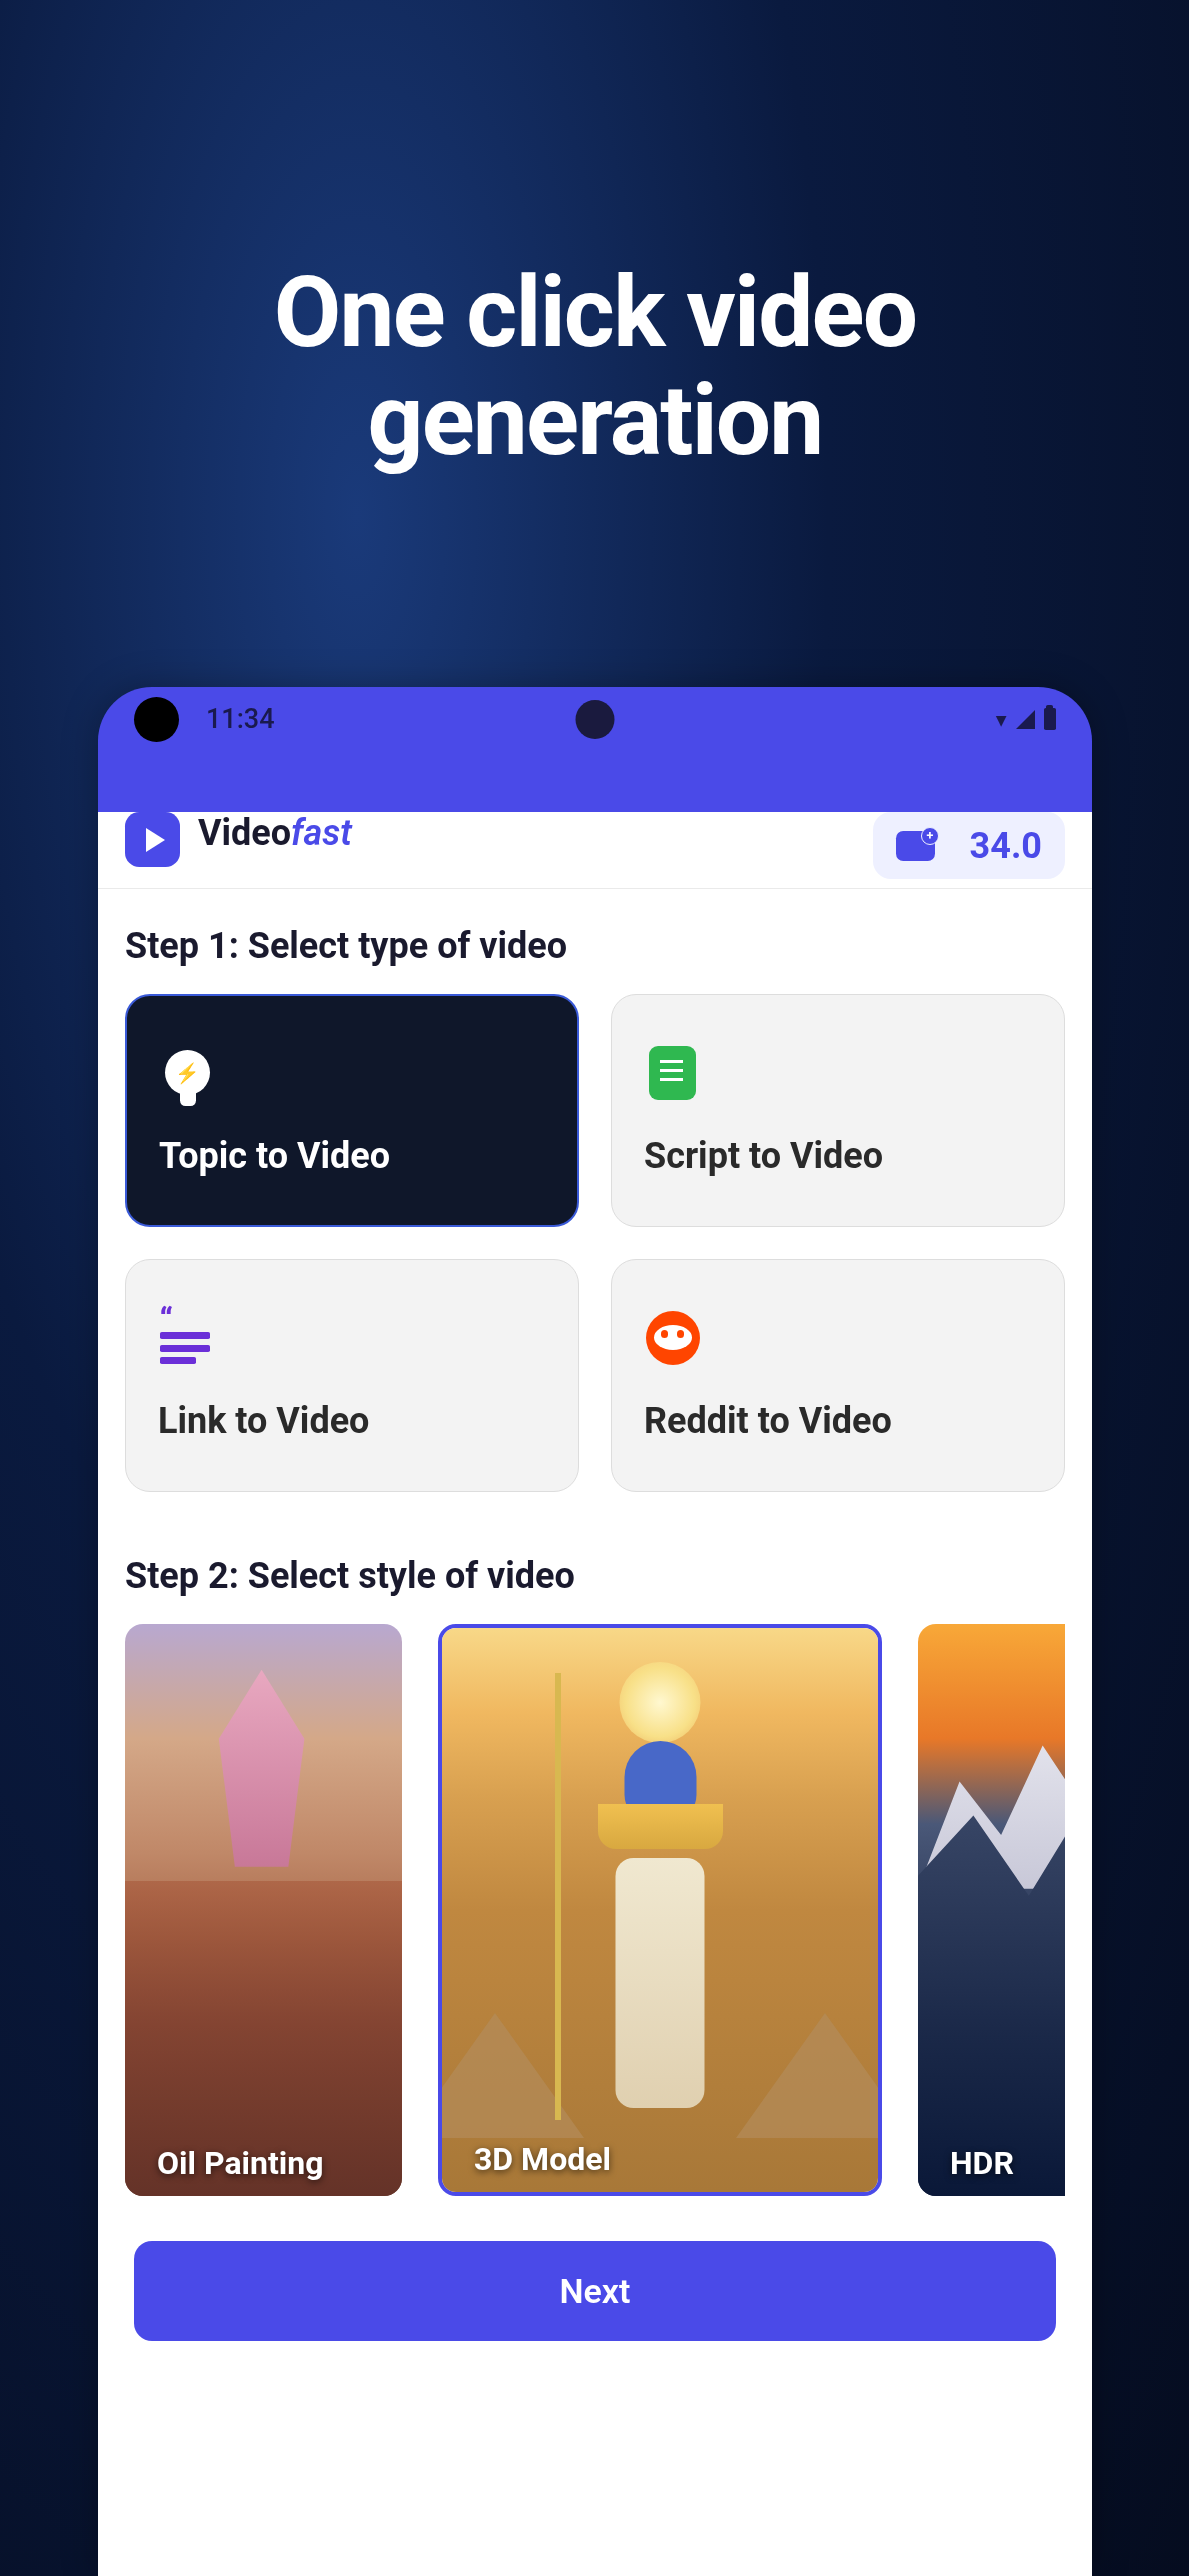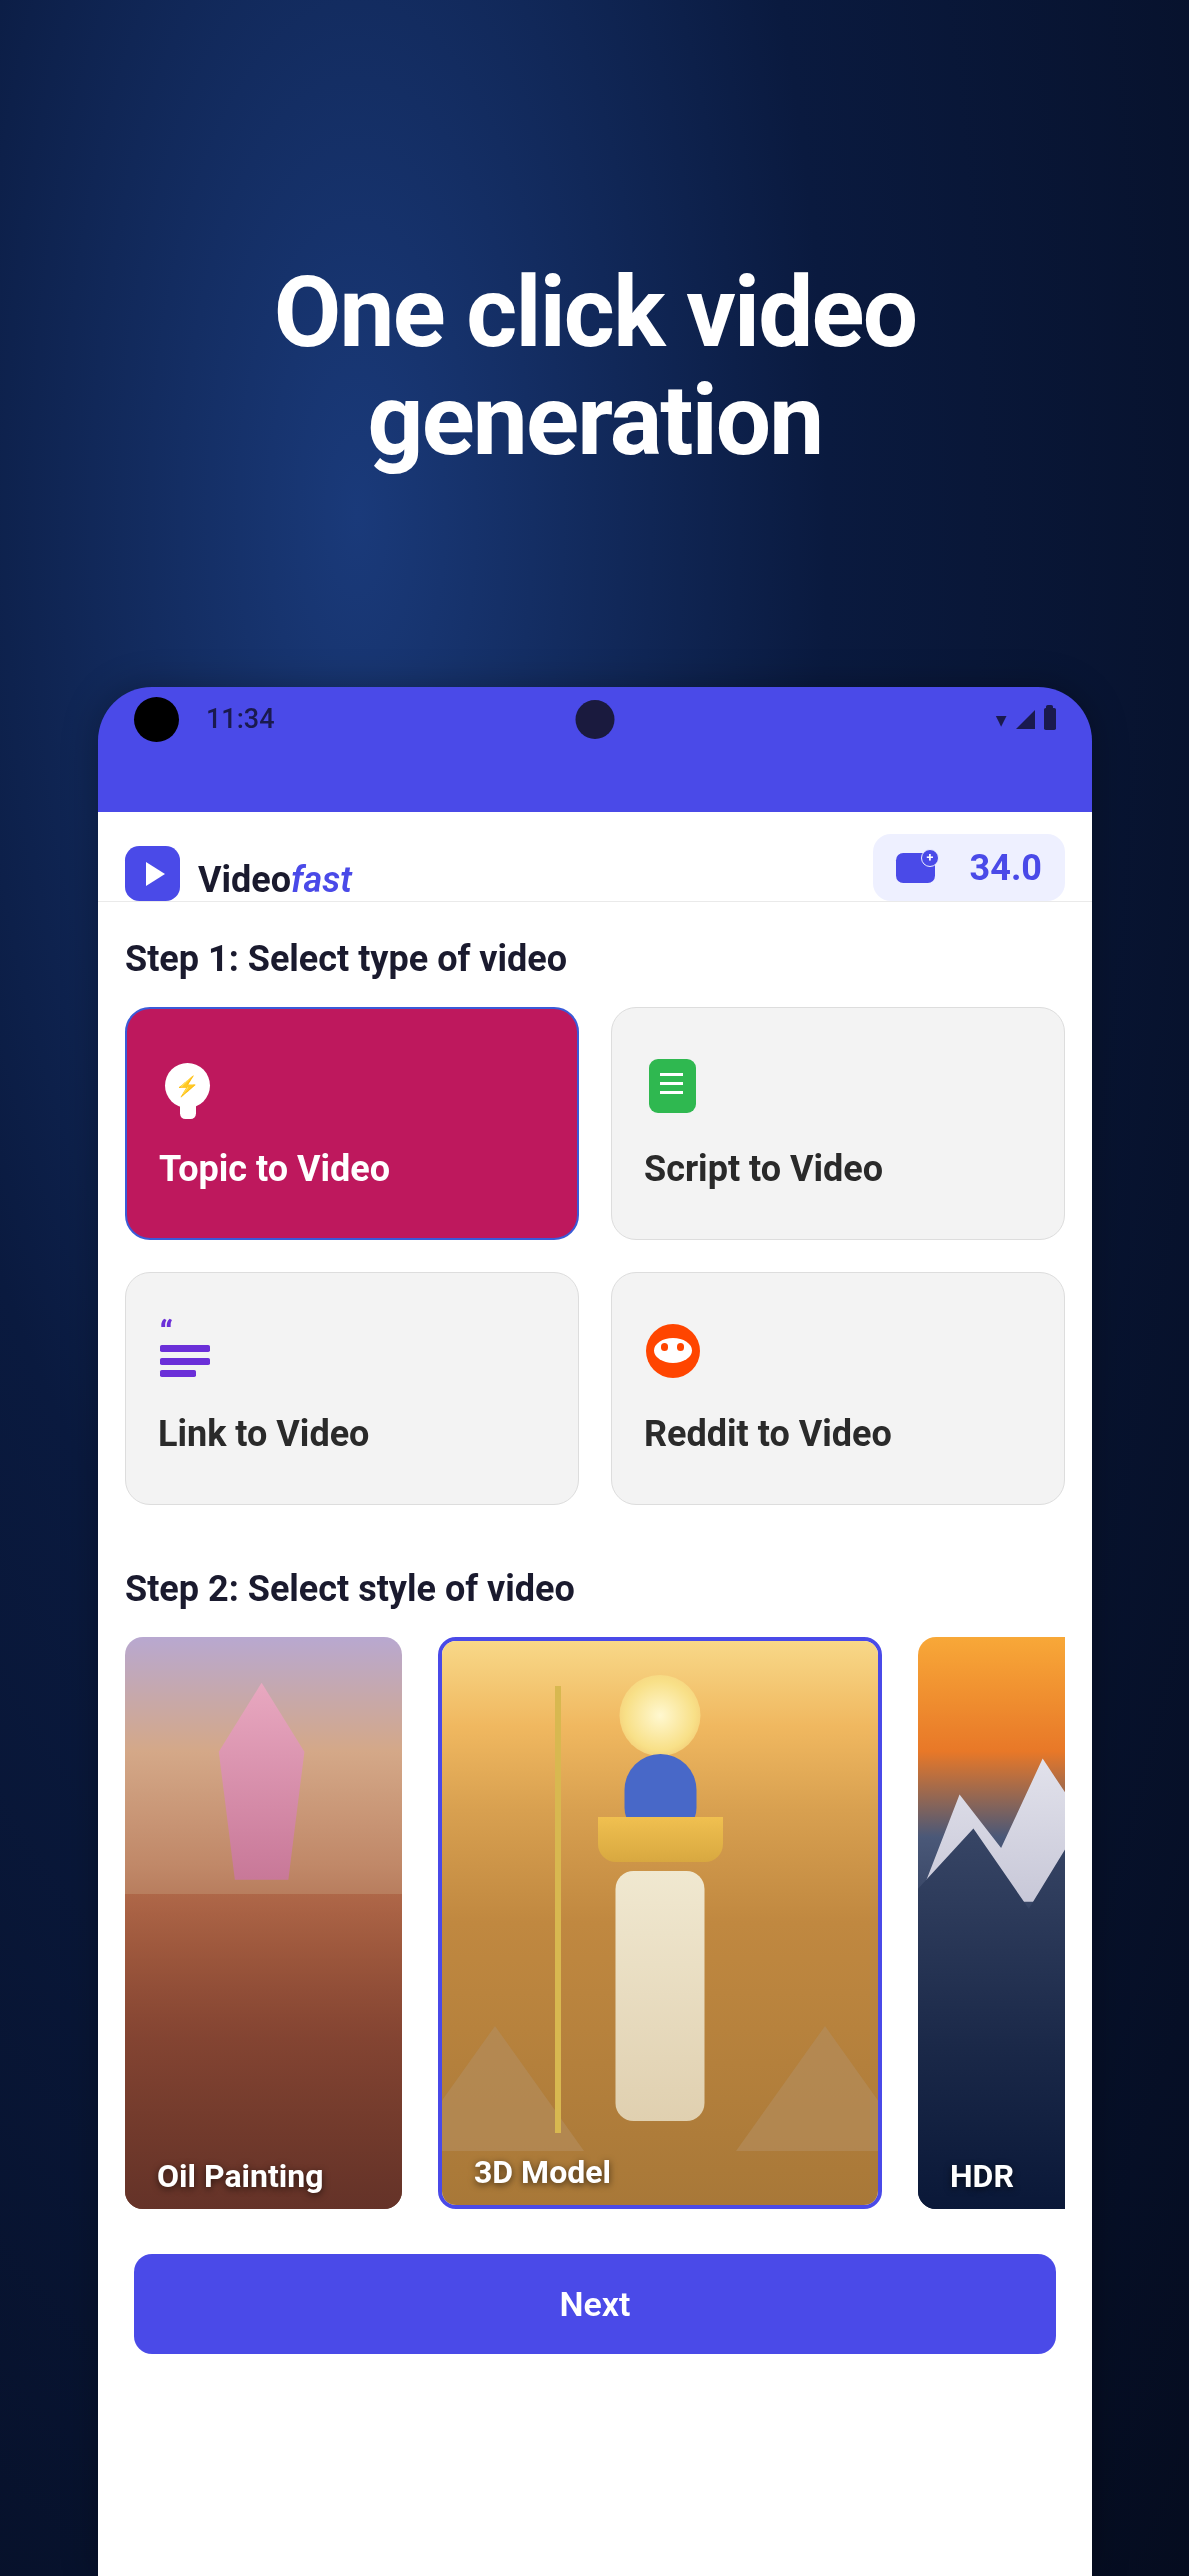--- a/index.html
+++ b/index.html
@@ -93,24 +93,24 @@
 }
 .app-screen {
   background: #ffffff;
   position: absolute;
   top: 125px;
   left: 0;
   right: 0;
   bottom: 0;
 }
 .app-header {
-  height: 90px;
+  height: 77px;
   border-bottom: 0.9px solid #eaeaea;
   display: flex;
-  align-items: flex-end;
+  align-items: flex-start;
   padding: 0 27px;
 }
 .app-logo {
   width: 55px;
   height: 55px;
   background: #4a4ae8;
   border-radius: 14.3px;
   display: flex;
   align-items: center;
   justify-content: center;
@@ -191,21 +191,21 @@
 .type-card {
   border-radius: 25px;
   padding: 36px 32px;
   display: flex;
   flex-direction: column;
   gap: 34px;
   justify-content: center;
   min-height: 233px;
 }
 .type-card.selected {
-  background: #be185d;
+  background: #0f172a;
   border: 2.7px solid #3a5ad8;
 }
 .type-card.unselected {
   background: #f3f3f3;
   border: 0.9px solid #ddd;
 }
 .type-icon {
   width: 57px;
   height: 57px;
   display: flex;

